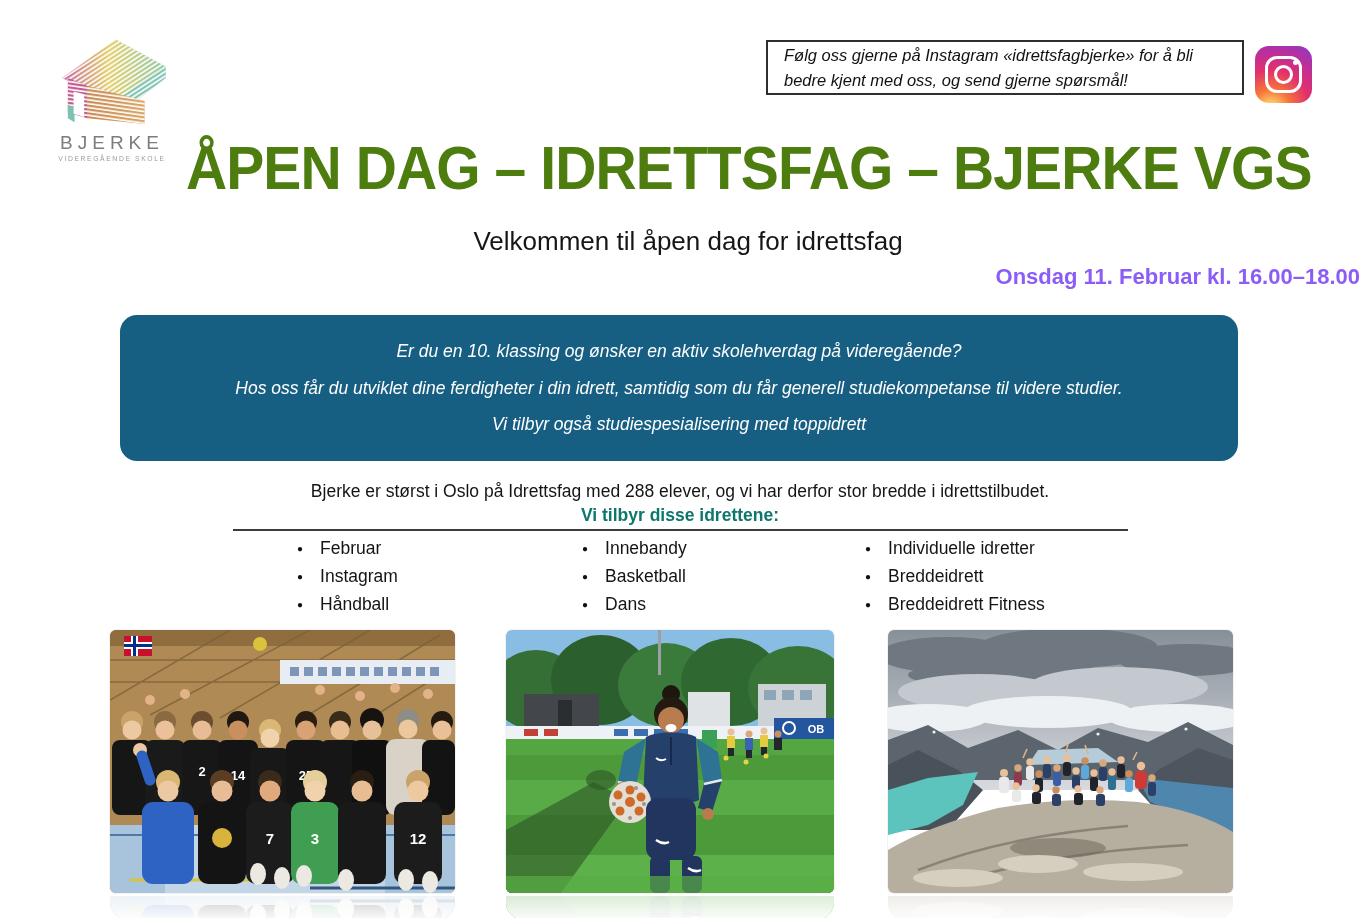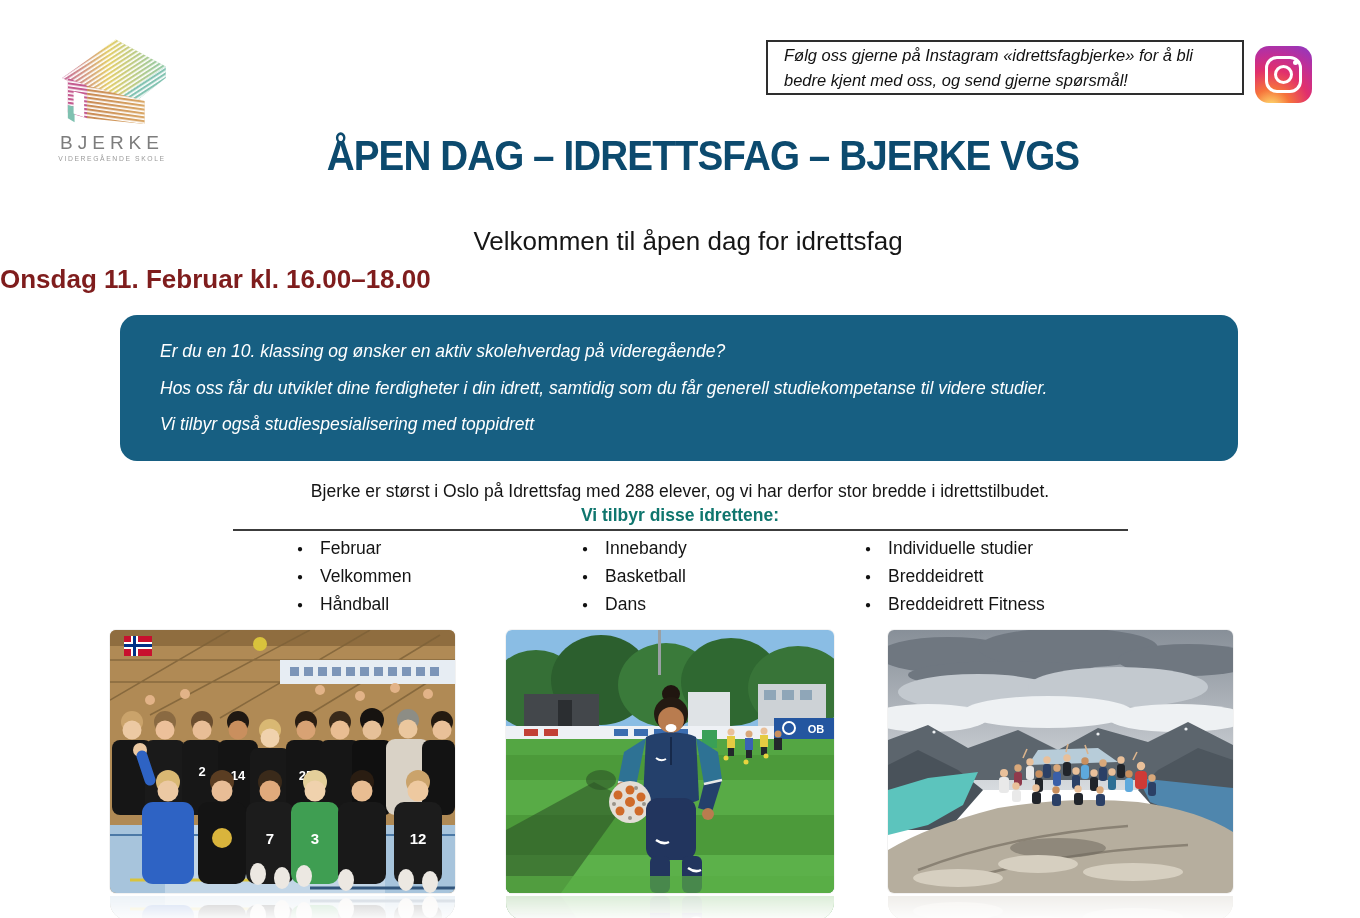--- a/index.html
+++ b/index.html
@@ -17,31 +17,31 @@
     border:2px solid #2e2e2e; display:flex; align-items:center; padding:8px 16px;
     font-style:italic; font-size:16.5px; line-height:25px; color:#111; font-weight:500; }
   .insta-icon { position:absolute; left:1255px; top:46px; width:57px; height:57px; border-radius:14px;
     background: radial-gradient(circle at 28% 110%, #fdd36a 6%, #f6743b 26%, #e1306c 52%, #c12e96 72%, #9a36b8 92%); }
   .insta-icon i { position:absolute; display:block; }
   .insta-icon .cam { inset:10px; border:3.4px solid #fff; border-radius:12px; }
   .insta-icon .lens { left:50%; top:50%; width:19px; height:19px; margin:-9.5px 0 0 -9.5px; border:3.4px solid #fff; border-radius:50%; }
   .insta-icon .dot { top:14px; right:14px; width:5px; height:5px; background:#fff; border-radius:50%; }
 
   
-  .title { position:absolute; left:46px; right:0; top:132px; text-align:center;
-    color:#0c4a6e; font-size:42px; font-weight:bold; white-space:nowrap; }
+  .title { position:absolute; left:46px; right:0; top:132px; text-align:right;
+    color:#4d7c0f; font-size:62px; font-weight:bold; white-space:nowrap; }
   .title span { display:inline-block; transform:scaleX(0.92); letter-spacing:-1px; }
   .welcome { position:absolute; left:16px; right:0; top:226px; text-align:center; font-size:26px; color:#161616; }
-  .datetime { position:absolute; left:0; right:0; top:264px; text-align:left; font-size:26px; font-weight:bold; color:#7f1d1d; }
+  .datetime { position:absolute; left:0; right:0; top:264px; text-align:right; font-size:22px; font-weight:bold; color:#8b5cf6; }
 
   
   .info-box { position:absolute; left:120px; top:315px; width:1118px; height:146px;
     background:#175f82; border-radius:17px; display:flex; flex-direction:column;
     justify-content:space-evenly; padding:10px 40px; }
-  .info-box p { color:#fff; font-style:italic; font-size:17.5px; text-align:left; }
+  .info-box p { color:#fff; font-style:italic; font-size:17.5px; text-align:center; }
 
   
   .intro { position:absolute; left:0; right:0; top:481px; text-align:center; font-size:17.5px; color:#141414; }
   .offer-heading { position:absolute; left:0; right:0; top:505px; text-align:center; font-size:17.5px; font-weight:bold; color:#0f766e; }
   .divider { position:absolute; left:233px; top:529px; width:895px; border-top:2px solid #3c3c3c; }
   ul.sport-col { position:absolute; top:534px; list-style:none; }
   ul.sport-col li { display:flex; align-items:center; height:28px; font-size:17.5px; color:#141414; }
   ul.sport-col li::before { content:"●"; font-size:10px; margin-right:17px; color:#111; }
   .col1 { left:297px; } .col2 { left:582px; } .col3 { left:865px; }
   .col2 li { height:26px; }
@@ -115,40 +115,40 @@
 
   <div class="intro">Bjerke er størst i Oslo på Idrettsfag med 288 elever, og vi har derfor stor bredde i idrettstilbudet.</div>
   <div class="offer-heading">Vi tilbyr disse idrettene:</div>
   <div class="divider"></div>
 
   <ul class="sport-col col1">
     <li>
         <span>Februar</span>
       </li>
     <li>
-        <span>Velkommen</span>
+        <span>Instagram</span>
       </li>
     <li>
         <span>Håndball</span>
       </li>
   </ul>
   <ul class="sport-col col2">
     <li>
         <span>Innebandy</span>
       </li>
     <li>
         <span>Basketball</span>
       </li>
     <li>
         <span>Dans</span>
       </li>
   </ul>
   <ul class="sport-col col3">
     <li>
-        <span>Individuelle studier</span>
+        <span>Individuelle idretter</span>
       </li>
     <li>
         <span>Breddeidrett</span>
       </li>
     <li>
         <span>Breddeidrett Fitness</span>
       </li>
   </ul>
 
   <div class="photo-wrap pw1">

